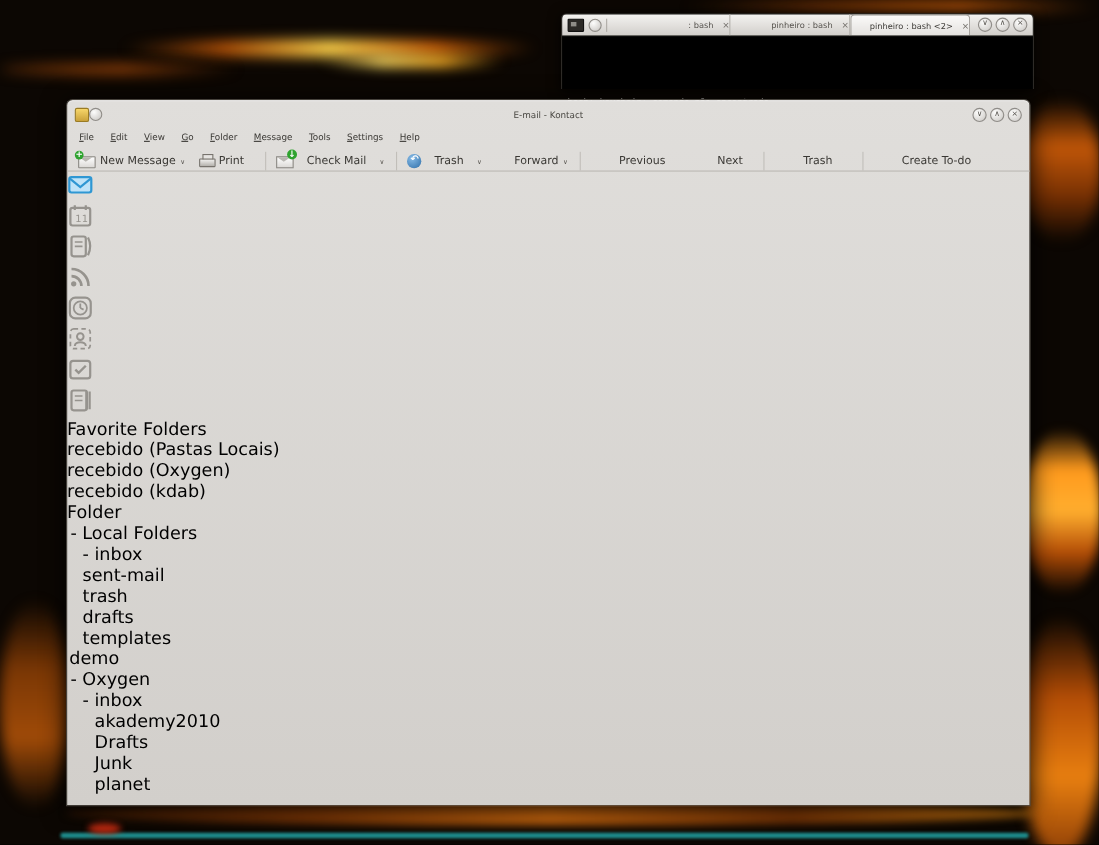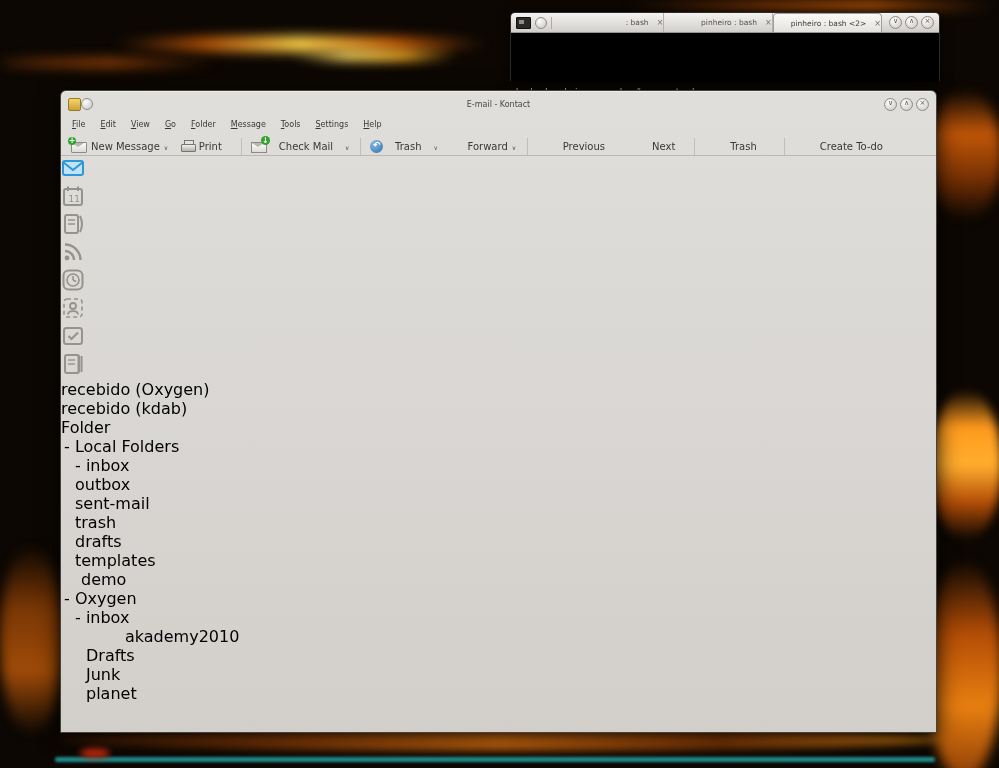--- a/index.html
+++ b/index.html
@@ -335,22 +335,27 @@
             <rect x="4" y="3" width="14" height="18" rx="2" fill="none" stroke="#96938e" stroke-width="2"></rect>
             <line x1="17.5" y1="4" x2="17.5" y2="20" stroke="#96938e" stroke-width="2"></line>
             <line x1="20.5" y1="4" x2="20.5" y2="20" stroke="#96938e" stroke-width="2"></line>
             <line x1="7" y1="8" x2="14" y2="8" stroke="#96938e" stroke-width="1.4"></line>
             <line x1="7" y1="12" x2="14" y2="12" stroke="#96938e" stroke-width="1.4"></line>
           </svg>
         </div>
       </div>
 
       <div class="panel fav-panel">
+        <div class="panel-caption">Favorite Folders</div>
         <div>
 
+            <div class="fav-item">
+              <span class="env"></span>
+              <span>recebido (Pastas Locais)</span>
+            </div>
 
             <div class="fav-item selected">
               <span class="env"></span>
               <span>recebido (Oxygen)</span>
             </div>
 
             <div class="fav-item">
               <span class="env"></span>
               <span>recebido (kdab)</span>
             </div>
@@ -370,25 +375,20 @@
               <span>Local Folders</span>
             </div>
 
             <div class="tree-row" style="padding-left: 14px;">
               <span class="twisty">-</span>
               <span class="fico ic-inbox"></span>
               <span>inbox</span>
             </div>
 
 
-            <div class="tree-row" style="padding-left: 14px;">
-              <span class="twisty"></span>
-              <span class="fico ic-outbox"></span>
-              <span>outbox</span>
-            </div>
 
             <div class="tree-row" style="padding-left: 14px;">
               <span class="twisty"></span>
               <span class="fico ic-sent"></span>
               <span>sent-mail</span>
             </div>
 
             <div class="tree-row" style="padding-left: 14px;">
               <span class="twisty"></span>
               <span class="fico ic-trash-f"></span>
@@ -400,40 +400,40 @@
               <span class="fico ic-drafts"></span>
               <span>drafts</span>
             </div>
 
             <div class="tree-row" style="padding-left: 14px;">
               <span class="twisty"></span>
               <span class="fico ic-templates"></span>
               <span>templates</span>
             </div>
 
-            <div class="tree-row" style="padding-left: 20px;">
+            <div class="tree-row" style="padding-left: 2px;">
               <span class="twisty"></span>
               <span class="fico ic-server"></span>
               <span>demo</span>
             </div>
 
 
             <div class="tree-row" style="padding-left: 3px;">
               <span class="twisty">-</span>
               <span class="fico ic-server"></span>
               <span>Oxygen</span>
             </div>
 
             <div class="tree-row selected" style="padding-left: 14px;">
               <span class="twisty">-</span>
               <span class="fico ic-inbox"></span>
               <span>inbox</span>
             </div>
 
-            <div class="tree-row" style="padding-left: 25px; margin-left: 39px;">
+            <div class="tree-row" style="padding-left: 25px;">
               <span class="twisty"></span>
               <span class="fico ic-folder"></span>
               <span>akademy2010</span>
             </div>
 
             <div class="tree-row" style="padding-left: 25px;">
               <span class="twisty"></span>
               <span class="fico ic-folder"></span>
               <span>Drafts</span>
             </div>

